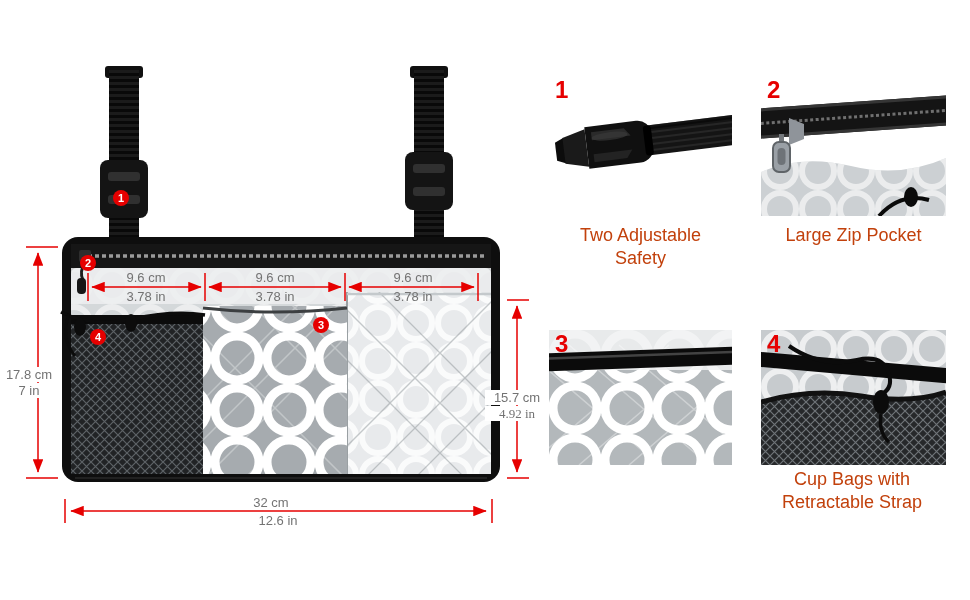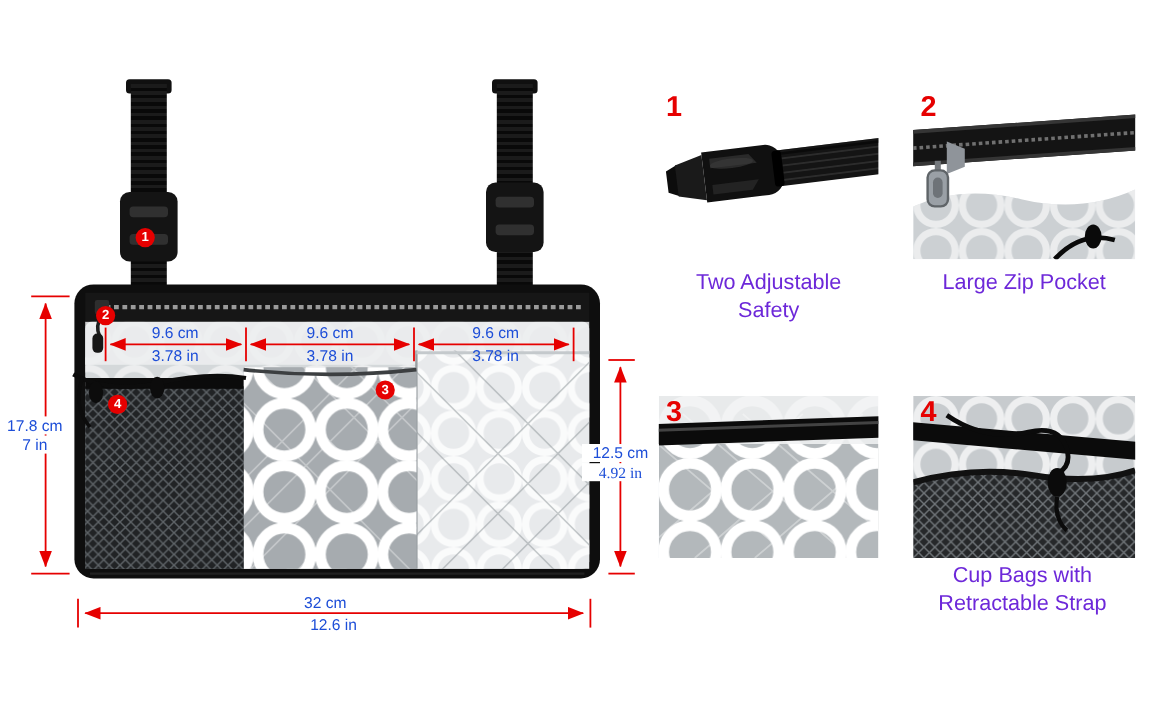--- a/index.html
+++ b/index.html
@@ -10,27 +10,27 @@
          background:repeating-linear-gradient(180deg,#1b1b1b 0 3px,#090909 3px 6px);}
   .strap-cap{position:absolute;width:38px;height:12px;background:#101010;border-radius:3px;z-index:1;}
   .buckle{position:absolute;width:48px;height:58px;background:#141414;border-radius:8px;z-index:2;}
   .buckle .slot{position:absolute;left:8px;right:8px;height:9px;background:#303030;border-radius:3px;}
   .buckle .slot.s1{top:12px}.buckle .slot.s2{top:35px}
   .bag-svg{position:absolute;left:55px;top:228px;z-index:2;}
   
   .badge{position:absolute;width:16px;height:16px;border-radius:50%;background:#e60000;color:#fff;
          font-size:11px;font-weight:bold;line-height:16px;text-align:center;z-index:6;}
   .dim-overlay{position:absolute;left:0;top:0;z-index:4;pointer-events:none;}
-  .dim-text{position:absolute;color:#1d4ed8;font-size:13px;line-height:13px;text-align:center;z-index:5;}
-  .dim-text.bg{background:#ffffff;padding:1px 0;}
+  .dim-text{position:absolute;color:#737373;font-size:13px;line-height:13px;text-align:center;z-index:5;}
+  .dim-text.bg{background:#ffffff;padding:1px 0;margin-top:20px;}
   
   .panel{position:absolute;z-index:1;}
   .panel svg{display:block;}
   .panel-num{position:absolute;left:6px;top:2px;color:#e60000;font-weight:bold;font-size:24px;line-height:24px;z-index:3;}
-  .caption{position:absolute;text-align:center;font-size:18px;line-height:23px;color:#6d28d9;z-index:2;}
+  .caption{position:absolute;text-align:center;font-size:18px;line-height:23px;color:#c2410c;z-index:2;}
 </style>
 </head>
 <body>
 
 <div class="stage">
 
   <div class="strap-cap" style="left:105px;top:66px;"></div>
   <div class="strap-cap" style="left:410px;top:66px;"></div>
   <div class="strap" style="left:109px;top:70px;height:170px;"></div>
   <div class="strap" style="left:414px;top:70px;height:170px;"></div>
@@ -138,21 +138,21 @@
       <line x1="345" y1="273" x2="345" y2="301"></line>
       <line x1="478" y1="273" x2="478" y2="301"></line>
       <line x1="92" y1="287" x2="201" y2="287" marker-start="url(#arrR)" marker-end="url(#arrR)"></line>
       <line x1="209" y1="287" x2="341" y2="287" marker-start="url(#arrR)" marker-end="url(#arrR)"></line>
       <line x1="349" y1="287" x2="474" y2="287" marker-start="url(#arrR)" marker-end="url(#arrR)"></line>
     </g>
   </svg>
 
   <div class="dim-text bg" style="left:0;top:347px;width:58px;">17.8 cm</div>
   <div class="dim-text bg" style="left:0;top:363px;width:58px;">7 in</div>
-  <div class="dim-text bg" style="left:485px;top:370px;width:64px;">12.5 cm</div>
+  <div class="dim-text bg" style="left:485px;top:370px;width:64px;">15.7 cm</div>
   <div class="dim-text bg" style="left:485px;top:386px;width:64px;font-family:Liberation Serif, serif;">4.92 in</div>
   <div class="dim-text" style="left:211px;top:496px;width:120px;">32 cm</div>
   <div class="dim-text" style="left:218px;top:514px;width:120px;">12.6 in</div>
   <div class="dim-text" style="left:103px;top:271px;width:86px;">9.6 cm</div>
   <div class="dim-text" style="left:103px;top:290px;width:86px;">3.78 in</div>
   <div class="dim-text" style="left:232px;top:271px;width:86px;">9.6 cm</div>
   <div class="dim-text" style="left:232px;top:290px;width:86px;">3.78 in</div>
   <div class="dim-text" style="left:370px;top:271px;width:86px;">9.6 cm</div>
   <div class="dim-text" style="left:370px;top:290px;width:86px;">3.78 in</div>
 

